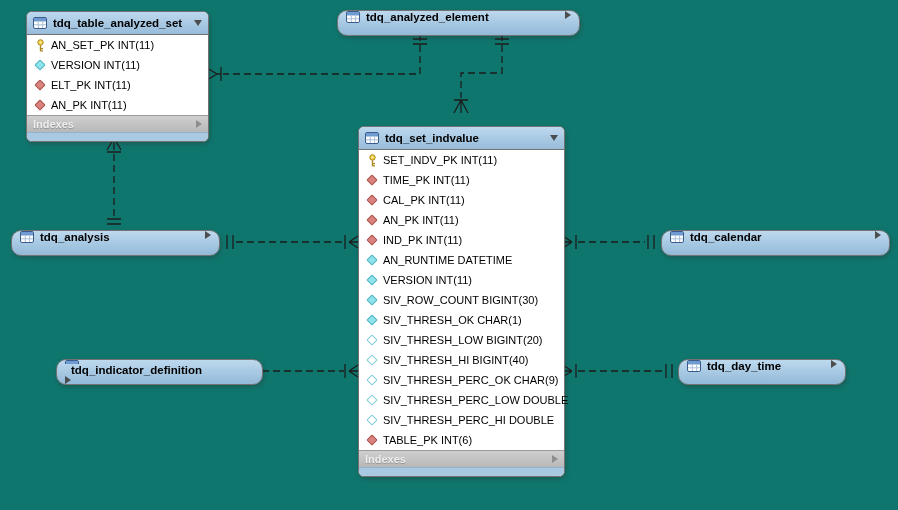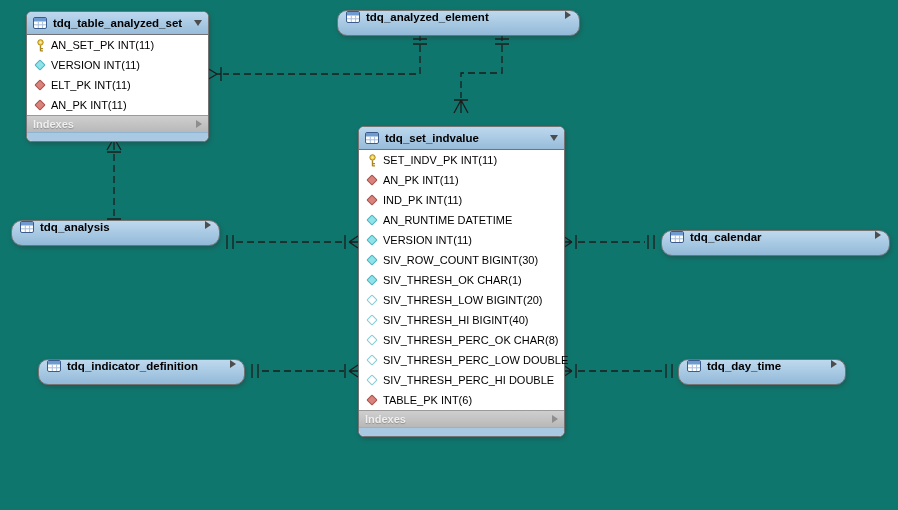--- a/index.html
+++ b/index.html
@@ -174,20 +174,32 @@
               <circle cx="4.5" cy="3.4" r="0.9" fill="#fdf3c2"></circle>
               <path d="M4.5 6.2 V12.2 M4.5 9.6 H7 M4.5 11.9 H7" stroke="#a9861f" stroke-width="1.4" fill="none"></path>
             </svg>
           </span>
         <span class="lbl">SET_INDV_PK INT(11)</span>
       </div>
       <div class="row">
         <span class="ic">
             <span class="dm red"></span>
           </span>
+        <span class="lbl">TIME_PK INT(11)</span>
+      </div>
+      <div class="row">
+        <span class="ic">
+            <span class="dm red"></span>
+          </span>
+        <span class="lbl">CAL_PK INT(11)</span>
+      </div>
+      <div class="row">
+        <span class="ic">
+            <span class="dm red"></span>
+          </span>
         <span class="lbl">AN_PK INT(11)</span>
       </div>
       <div class="row">
         <span class="ic">
             <span class="dm red"></span>
           </span>
         <span class="lbl">IND_PK INT(11)</span>
       </div>
       <div class="row">
         <span class="ic">
@@ -222,21 +234,21 @@
       <div class="row">
         <span class="ic">
             <span class="dm cyano"></span>
           </span>
         <span class="lbl">SIV_THRESH_HI BIGINT(40)</span>
       </div>
       <div class="row">
         <span class="ic">
             <span class="dm cyano"></span>
           </span>
-        <span class="lbl">SIV_THRESH_PERC_OK CHAR(8)</span>
+        <span class="lbl">SIV_THRESH_PERC_OK CHAR(9)</span>
       </div>
       <div class="row">
         <span class="ic">
             <span class="dm cyano"></span>
           </span>
         <span class="lbl">SIV_THRESH_PERC_LOW DOUBLE</span>
       </div>
       <div class="row">
         <span class="ic">
             <span class="dm cyano"></span>
@@ -251,47 +263,47 @@
       </div>
     </div>
     <div class="tfoot">
       <span class="flabel">Indexes</span>
       <span class="spacer"></span>
       <span class="tri-right gray"></span>
     </div>
     <div class="tbottom"></div>
   </div>
 
-  <div class="table collapsed" style="left:11px;top:220px;width:191px;border-radius:11px;">
+  <div class="table collapsed" style="left:11px;top:230px;width:191px;">
     <svg width="14" height="12">
         <rect x="0.5" y="0.5" width="13" height="11" rx="1.5" fill="#fff" stroke="#3b5b8c"></rect>
         <rect x="1" y="1" width="12" height="3.5" fill="#6f9bd1"></rect>
         <line x1="5.3" y1="4.5" x2="5.3" y2="11" stroke="#a8bfdb"></line>
         <line x1="9.6" y1="4.5" x2="9.6" y2="11" stroke="#a8bfdb"></line>
         <line x1="1" y1="7.8" x2="13" y2="7.8" stroke="#a8bfdb"></line>
       </svg>
     <span class="ttitle">tdq_analysis</span>
     <span class="spacer"></span>
     <span class="tri-right"></span>
   </div>
 
-  <div class="table collapsed" style="left:661px;top:230px;width:211px;border-radius:11px;">
+  <div class="table collapsed" style="left:661px;top:230px;width:211px;">
     <svg width="14" height="12">
         <rect x="0.5" y="0.5" width="13" height="11" rx="1.5" fill="#fff" stroke="#3b5b8c"></rect>
         <rect x="1" y="1" width="12" height="3.5" fill="#6f9bd1"></rect>
         <line x1="5.3" y1="4.5" x2="5.3" y2="11" stroke="#a8bfdb"></line>
         <line x1="9.6" y1="4.5" x2="9.6" y2="11" stroke="#a8bfdb"></line>
         <line x1="1" y1="7.8" x2="13" y2="7.8" stroke="#a8bfdb"></line>
       </svg>
     <span class="ttitle">tdq_calendar</span>
     <span class="spacer"></span>
     <span class="tri-right"></span>
   </div>
 
-  <div class="table collapsed" style="left:38px;top:359px;width:189px;">
+  <div class="table collapsed" style="left:56px;top:359px;width:189px;flex-direction:column;">
     <svg width="14" height="12">
         <rect x="0.5" y="0.5" width="13" height="11" rx="1.5" fill="#fff" stroke="#3b5b8c"></rect>
         <rect x="1" y="1" width="12" height="3.5" fill="#6f9bd1"></rect>
         <line x1="5.3" y1="4.5" x2="5.3" y2="11" stroke="#a8bfdb"></line>
         <line x1="9.6" y1="4.5" x2="9.6" y2="11" stroke="#a8bfdb"></line>
         <line x1="1" y1="7.8" x2="13" y2="7.8" stroke="#a8bfdb"></line>
       </svg>
     <span class="ttitle">tdq_indicator_definition</span>
     <span class="spacer"></span>
     <span class="tri-right"></span>

